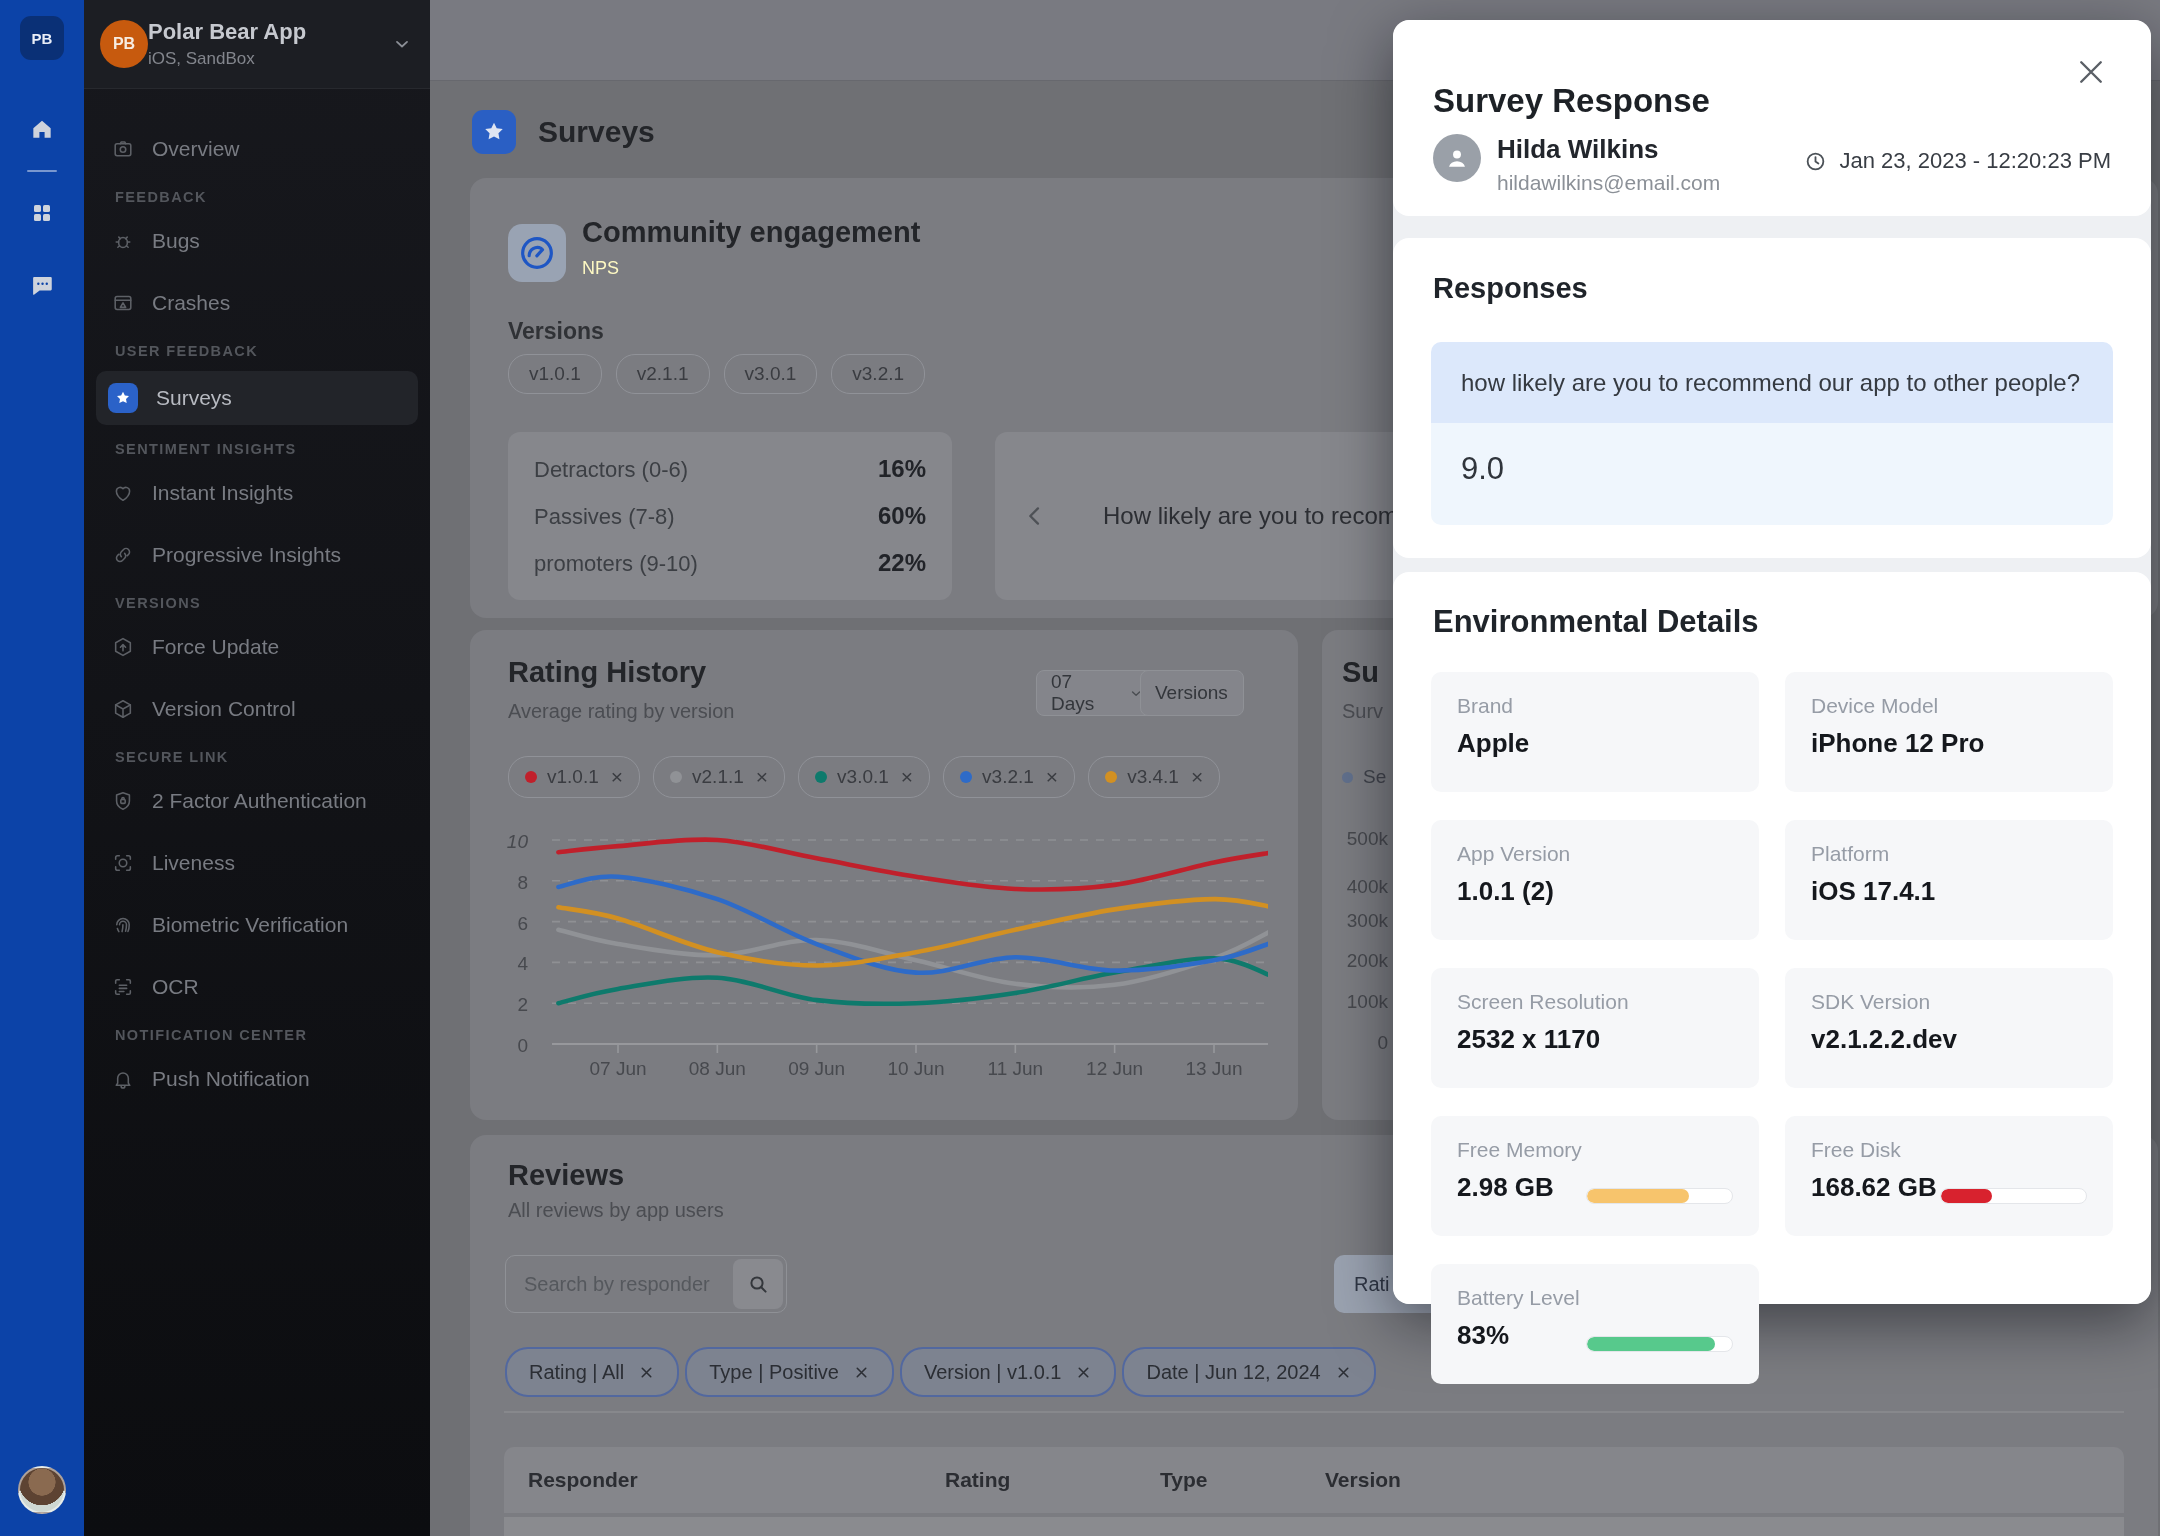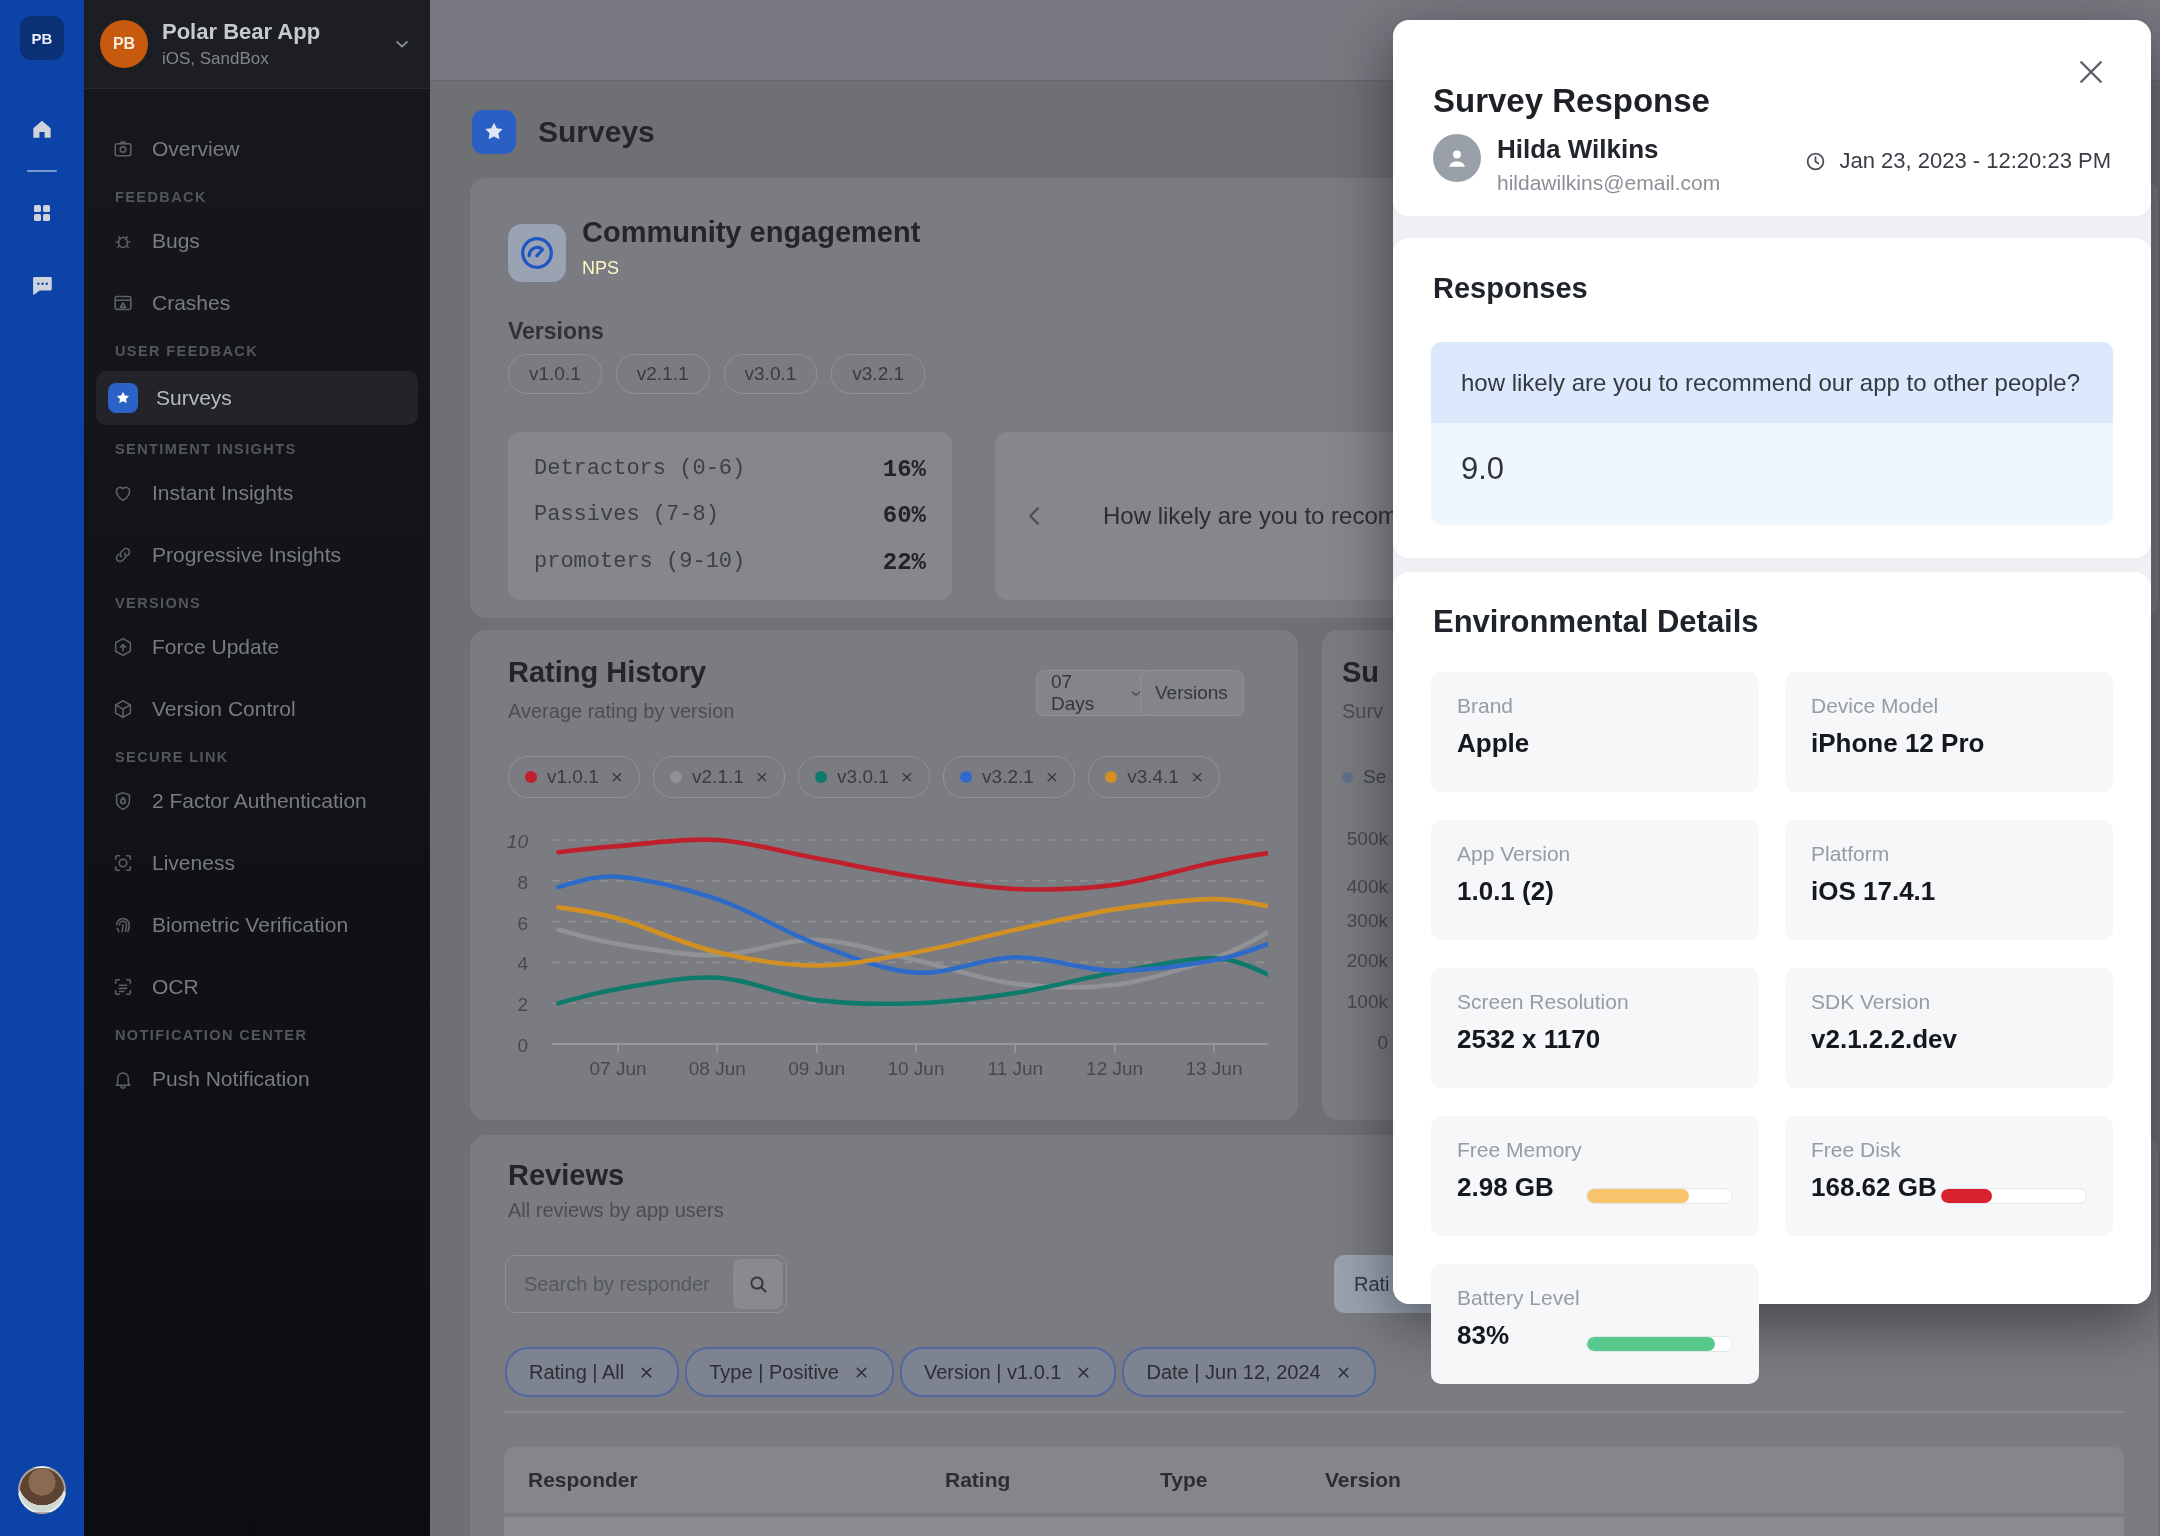--- a/index.html
+++ b/index.html
@@ -19,21 +19,21 @@
   #rail .user-avatar{width:44px;height:44px;border-radius:50%;margin-bottom:22px;
         background:radial-gradient(circle at 50% 32%, #8a6a50 0 36%, #5d4332 37% 62%, #cfd8d2 63% 100%);
         border:2px solid rgba(255,255,255,.5);}
 
   
   #sidebar{position:absolute;left:84px;top:0;width:346px;height:1536px;z-index:2;
         background:linear-gradient(#17181d,#0c0d10);}
   #sb-head{height:88px;display:flex;align-items:center;background:#1c1e23;border-bottom:1px solid rgba(255,255,255,.05);}
   #sb-head .av{width:48px;height:48px;border-radius:50%;background:#c75a0e;color:#f7ece1;
         font-size:16px;font-weight:700;display:flex;align-items:center;justify-content:center;margin-left:16px;}
-  #sb-head .tx{margin-left:14px;flex:1;min-width:0;}
+  #sb-head .tx{flex:1;min-width:0;}
   #sb-head .nm{color:#c6c9cf;font-size:22px;font-weight:600;white-space:nowrap;}
   #sb-head .mt{color:#83868d;font-size:17px;margin-top:4px;}
   #sb-head .chev{color:#8b8f96;margin-right:18px;}
   #sidebar nav{padding-top:36px;}
   .nav-label{margin:16px 0 12px 31px;font-size:14.5px;letter-spacing:1.4px;color:#53565c;font-weight:700;}
   .nav-item{margin:0 12px 14px;padding:0 16px;height:48px;border-radius:10px;
         display:flex;align-items:center;gap:18px;color:#787b82;font-size:21px;}
   .nav-item .ic{width:22px;height:22px;color:#5d6066;flex:0 0 22px;display:flex;align-items:center;}
   .nav-item.active{height:54px;background:#222429;color:#b7bac1;}
   .nav-item.active .badge{width:30px;height:30px;border-radius:8px;background:#2b62c8;color:#fff;
@@ -57,21 +57,21 @@
   #gauge-tile{position:absolute;left:38px;top:46px;width:58px;height:58px;border-radius:14px;
         background:#99a3b3;color:#1e56c4;display:flex;align-items:center;justify-content:center;}
   #community-title{position:absolute;left:112px;top:38px;}
   #community-sub{position:absolute;left:112px;top:80px;font-size:18px;color:#fef9c3;text-align:right;}
   #versions-label{position:absolute;left:38px;top:140px;font-size:23px;font-weight:700;color:#303236;}
   #version-tags{position:absolute;left:38px;top:176px;display:flex;gap:14px;}
   .tag{height:38px;border-radius:19px;border:1.5px solid #909298;padding:0 20px;display:flex;
         align-items:center;font-size:19px;color:#3a3c41;}
   #nps-breakdown{position:absolute;left:38px;top:254px;width:444px;height:168px;background:#86878c;
         border-radius:12px;padding:14px 26px;box-sizing:border-box;display:flex;flex-direction:column;justify-content:space-around;}
-  .nps-row{display:flex;justify-content:space-between;align-items:flex-start;font-family:Liberation Mono, monospace;}
+  .nps-row{display:flex;justify-content:space-between;align-items:flex-end;}
   .nps-row .lb{font-size:22px;color:#3c3f44;}
   .nps-row .vl{font-size:24px;font-weight:700;color:#212328;}
   #carousel{left:525px;top:254px;width:1120px;height:168px;display:flex;align-items:center;}
   #carousel .prev{margin-left:26px;color:#4e5156;}
   #carousel .q{margin-left:54px;font-size:24px;color:#2c2e33;white-space:nowrap;}
 
   #rating-card{left:40px;top:630px;width:828px;height:490px;}
   #rating-title{position:absolute;left:38px;top:26px;}
   #rating-sub{position:absolute;left:38px;top:70px;}
   .dd{position:absolute;top:40px;height:46px;border:1.5px solid #8f9196;background:#84858b;border-radius:8px;

